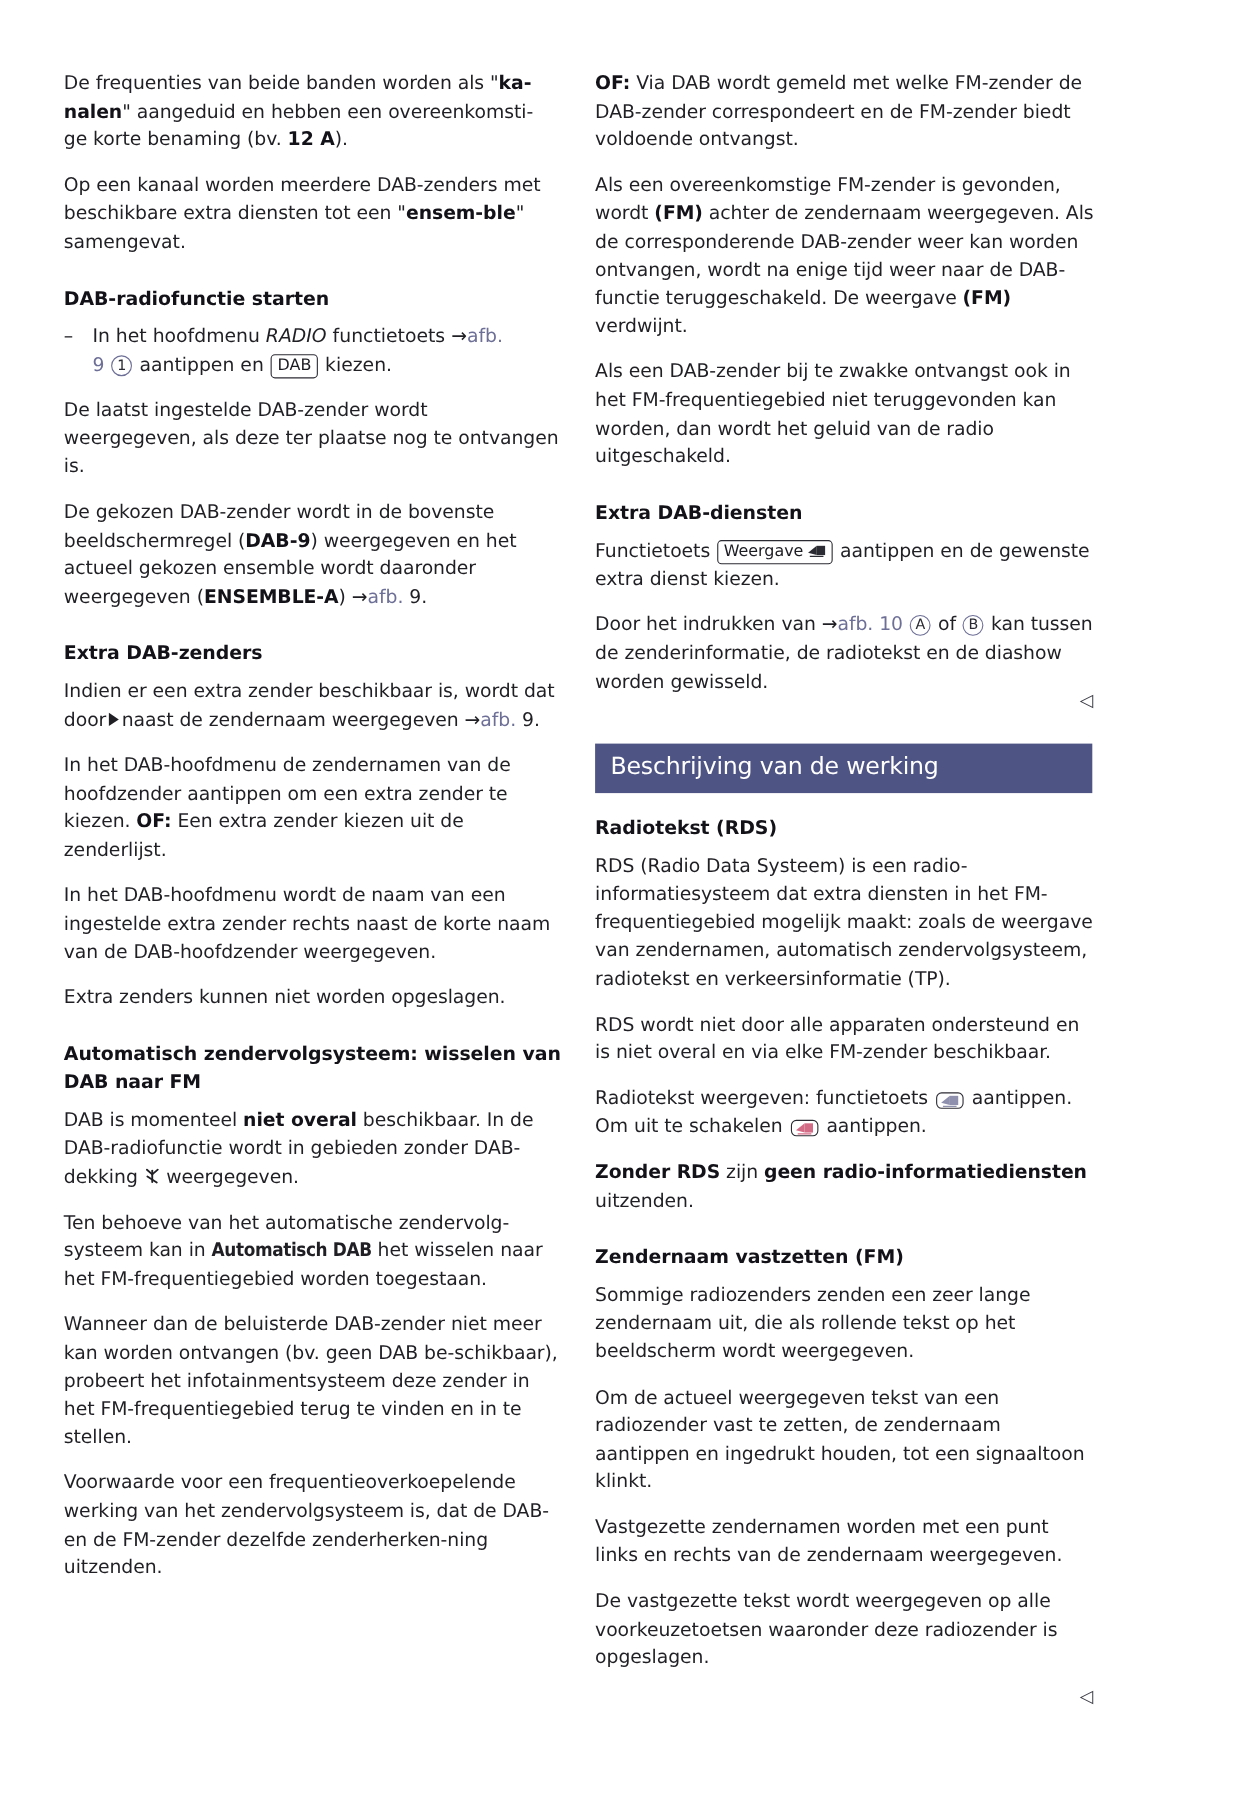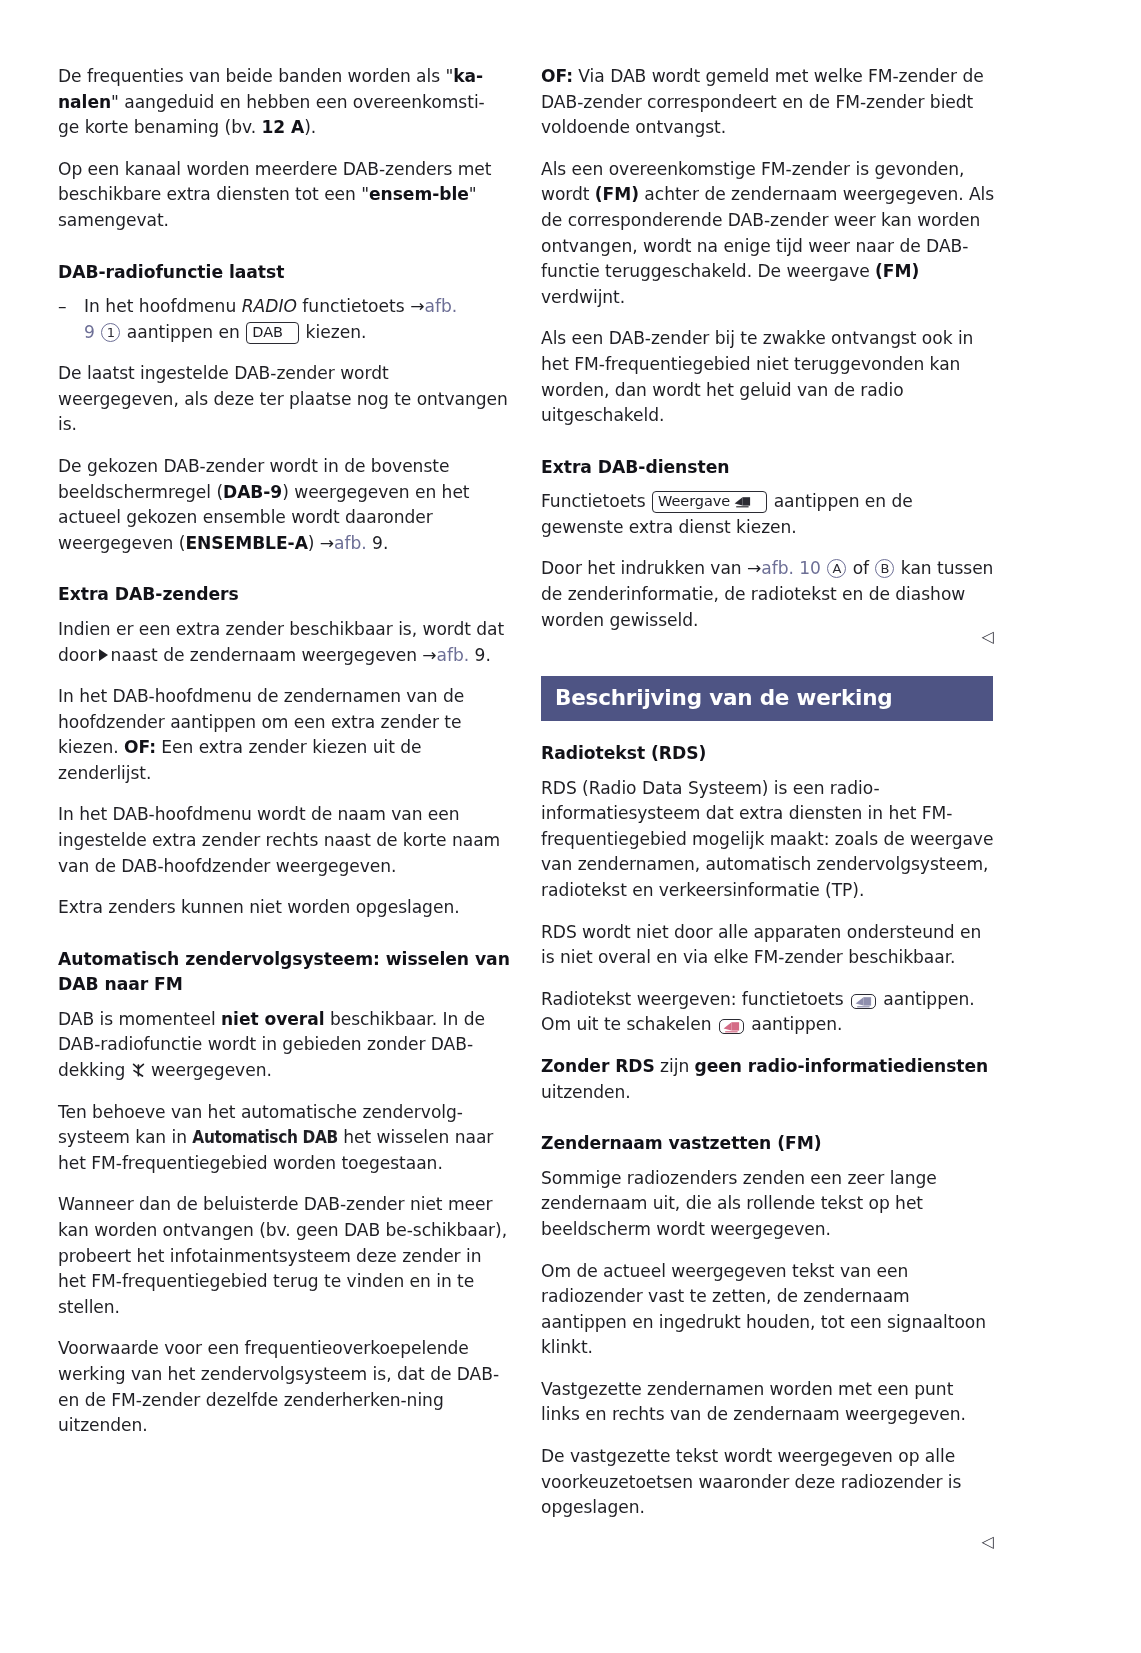--- a/index.html
+++ b/index.html
@@ -97,21 +97,21 @@
     vertical-align: 1px;
     margin: 0 1px;
     box-sizing: border-box;
   }
 
   
   .key {
     display: inline-block;
     border: 1.3px solid #2b2b33;
     border-radius: 4px;
-    padding: 0px 15px 1px 5px;
+    padding: 0px 5px 1px 5px;
     font-size: 14.5px;
     line-height: 19px;
     vertical-align: 1px;
     margin: 0 1px;
     white-space: nowrap;
     color: #1b1b22;
   }
   .key .kicon { vertical-align: -2px; margin-left: 4px; }
 
   
@@ -136,21 +136,21 @@
     margin: 0 3px 0 2px;
     vertical-align: 0px;
   }
 
   
   .banner {
     position: relative;
     background: #4e5484;
     color: #ffffff;
     font-size: 21.5px;
-    font-weight: bold;
+    font-weight: normal;
     letter-spacing: -0.2px;
     padding: 9px 14px 11px 14px;
     margin: 34px 0 20px 0;
     width: 452px;
     box-sizing: border-box;
   }
 
   
   .endmark {
     display: block;
@@ -203,21 +203,21 @@
 <div class="page">
 
   <div class="columns">
 
     <div class="col col-left">
 
       <p class="para"><span>De frequenties van beide banden worden als "</span><b>ka-</b><br><b>nalen</b><span>" aangeduid en hebben een overeenkomsti-</span><br><span>ge korte benaming (bv. </span><b>12 A</b><span>).</span></p>
 
       <p class="para"><span>Op een kanaal worden meerdere DAB-zenders met beschikbare extra diensten tot een "</span><b>ensem-</b><b>ble</b><span>" samengevat.</span></p>
 
-      <h3 class="heading">DAB-radiofunctie laatst</h3>
+      <h3 class="heading">DAB-radiofunctie starten</h3>
 
       <ul class="bullet-list">
         <li><span class="dash">–</span><span>In het hoofdmenu </span><i>RADIO</i><span> functietoets </span><span class="arrow">→</span><span class="ref">afb.</span><br><span class="ref">9</span> <span class="circ">1</span><span> aantippen en </span><span class="key">DAB</span><span> kiezen.</span></li>
       </ul>
 
       <p class="para">De laatst ingestelde DAB-zender wordt weergegeven, als deze ter plaatse nog te ontvangen is.</p>
 
       <p class="para"><span>De gekozen DAB-zender wordt in de bovenste beeldschermregel (</span><b>DAB-9</b><span>) weergegeven en het actueel gekozen ensemble wordt daaronder weergegeven (</span><b>ENSEMBLE-A</b><span>) </span><span class="arrow">→</span><span class="ref">afb.</span><span> 9.</span></p>
 
       <h3 class="heading">Extra DAB-zenders</h3>

